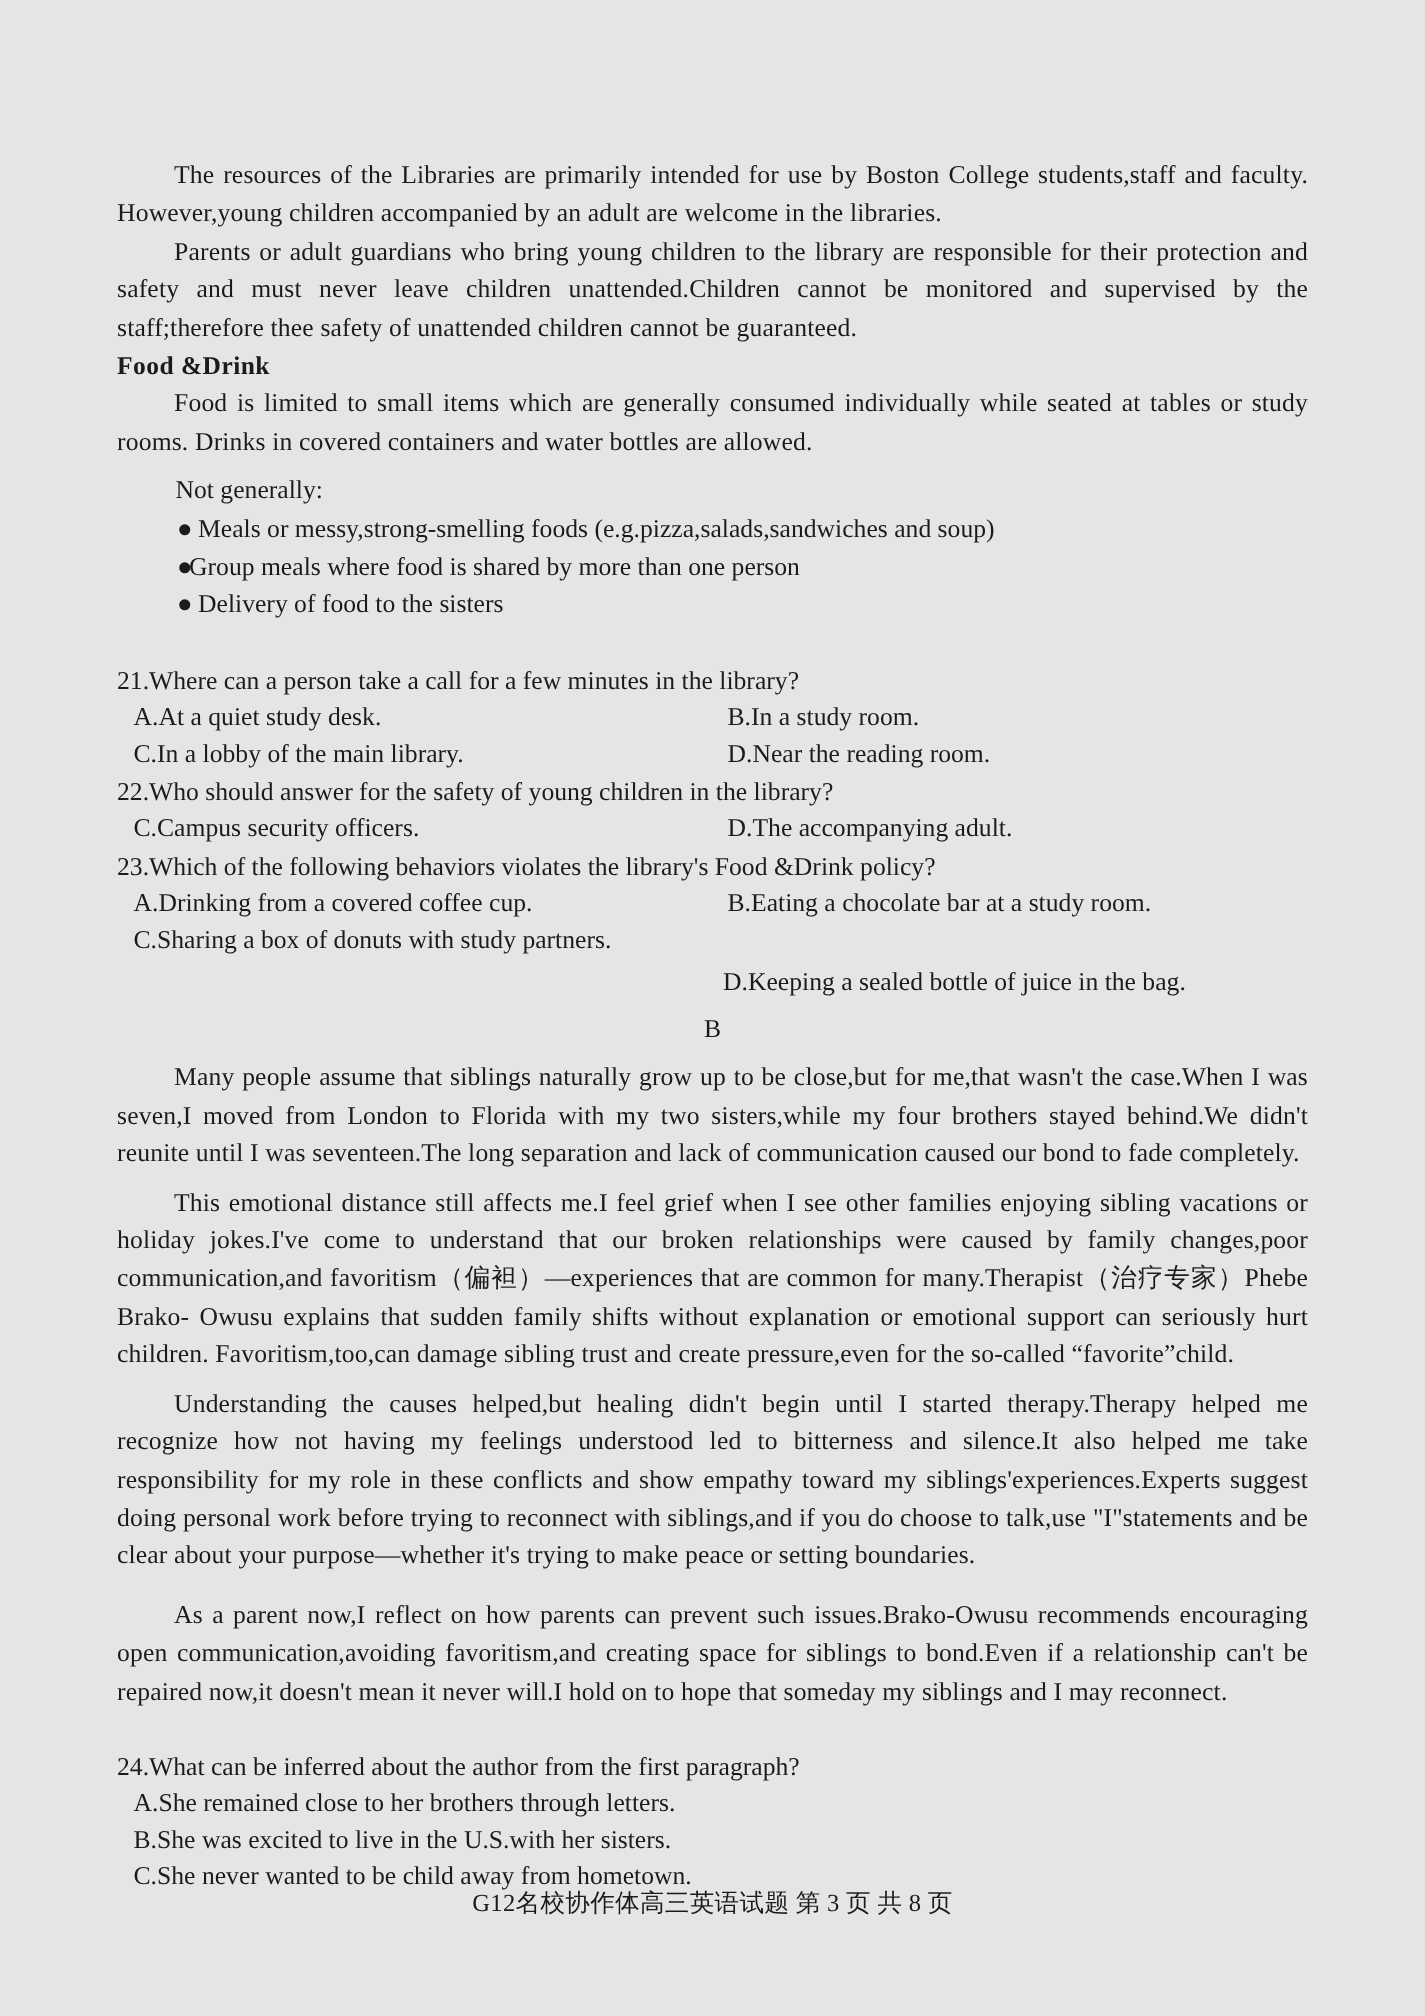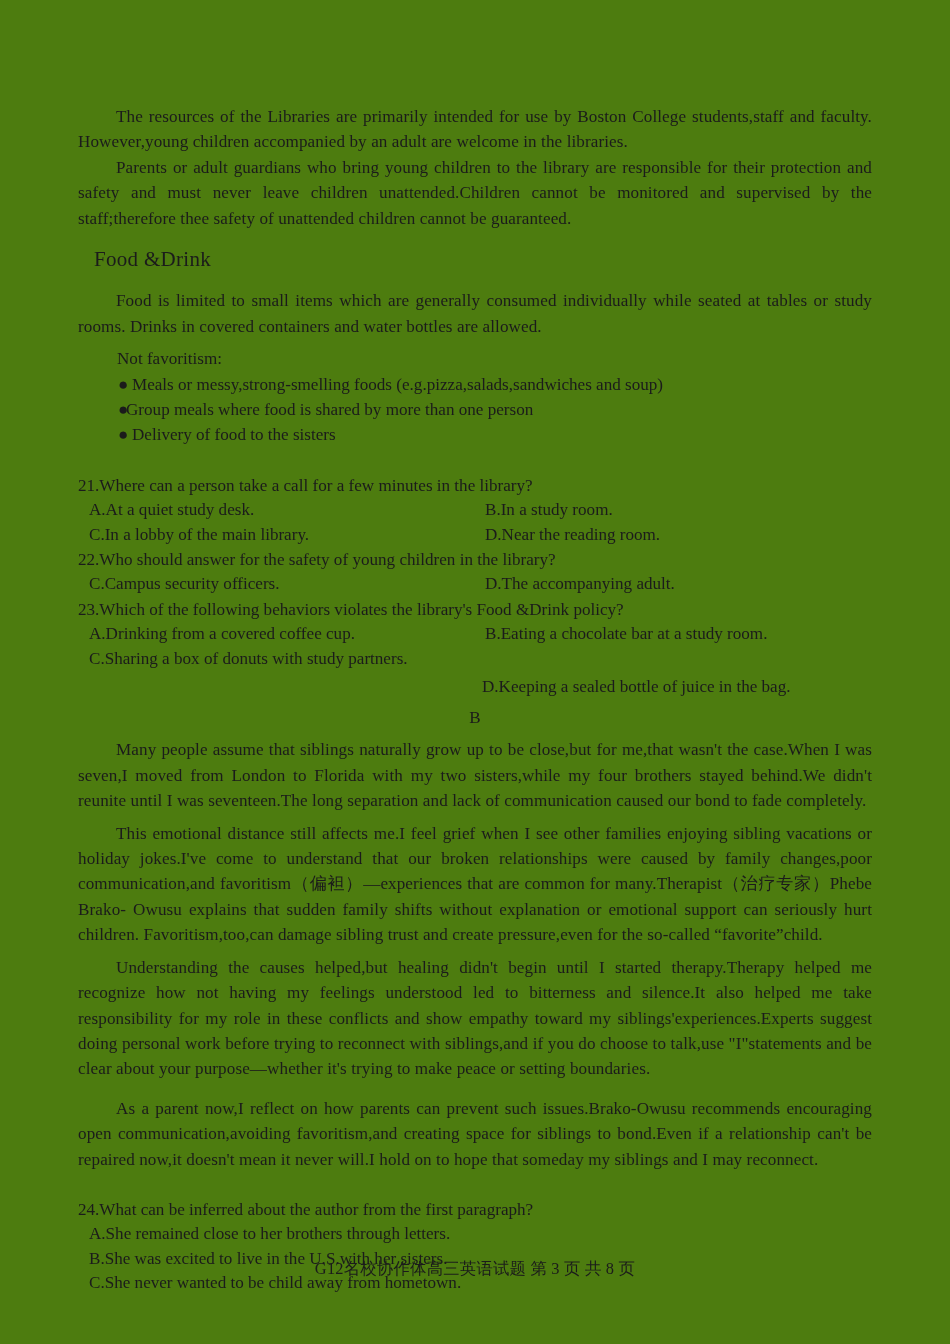--- a/index.html
+++ b/index.html
@@ -14,21 +14,21 @@
     font-family: "Liberation Serif", "DejaVu Serif", serif;
     color: #1b1b1b;
     overflow: hidden;
   }
 
   .page {
     position: absolute;
     left: 0; top: 0;
     width: 950px;
     height: 1344px;
-    background: #4d7c0f;
+    background: #e5e5e5;
   }
 
   .content {
     position: absolute;
     left: 78px;
     top: 104px;
     width: 794px;
   }
 
   
@@ -42,24 +42,24 @@
     letter-spacing: 0.1px;
   }
 
   .gap-sm { height: 7px; }
   .gap-md { height: 14px; }
   .gap-lg { height: 25px; }
   .gap-xl { height: 34px; }
 
   
   .subhead {
-    font-size: 21px;
-    line-height: 25.4px;
-    font-weight: normal;
-    margin: 16px;
+    font-size: 17px;
+    line-height: 25.4px;
+    font-weight: bold;
+    margin: 0;
     letter-spacing: 0.3px;
   }
 
   
   .notperm {
     font-size: 17.1px;
     line-height: 25.4px;
     margin: 0;
     padding-left: 39px;
   }
@@ -149,21 +149,21 @@
 
     <p class="para">The resources of the Libraries are primarily intended for use by Boston College students,staff and faculty. However,young children accompanied by an adult are welcome in the libraries.</p>
     <p class="para">Parents or adult guardians who bring young children to the library are responsible for their protection and safety and must never leave children unattended.Children cannot be monitored and supervised by the staff;therefore thee safety of unattended children cannot be guaranteed.</p>
 
     <p class="subhead">Food  &amp;Drink</p>
 
     <p class="para">Food is limited to small items which are generally consumed individually while seated at tables or study rooms. Drinks in covered containers and water bottles are allowed.</p>
 
     <div class="gap-sm"></div>
 
-    <p class="notperm">Not favoritism:</p>
+    <p class="notperm">Not generally:</p>
 
     <ul class="bullets">
       <li class="sp">
         <span class="bul">●</span>
         <span class="btxt">Meals  or  messy,strong-smelling  foods  (e.g.pizza,salads,sandwiches  and  soup)</span>
       </li>
       <li class="nosp">
         <span class="bul">●</span>
         <span class="btxt">Group meals where food is shared by more than one person</span>
       </li>

